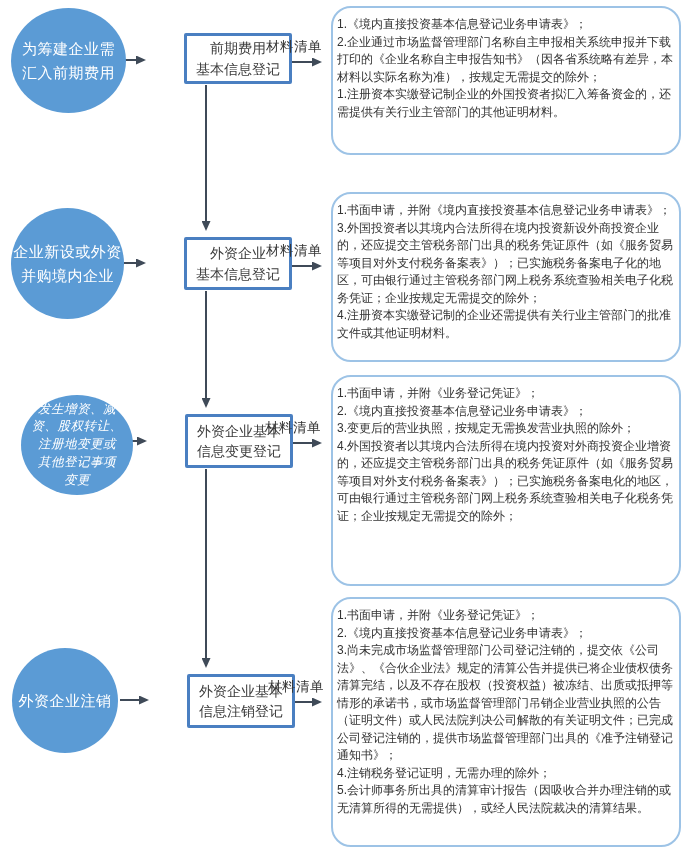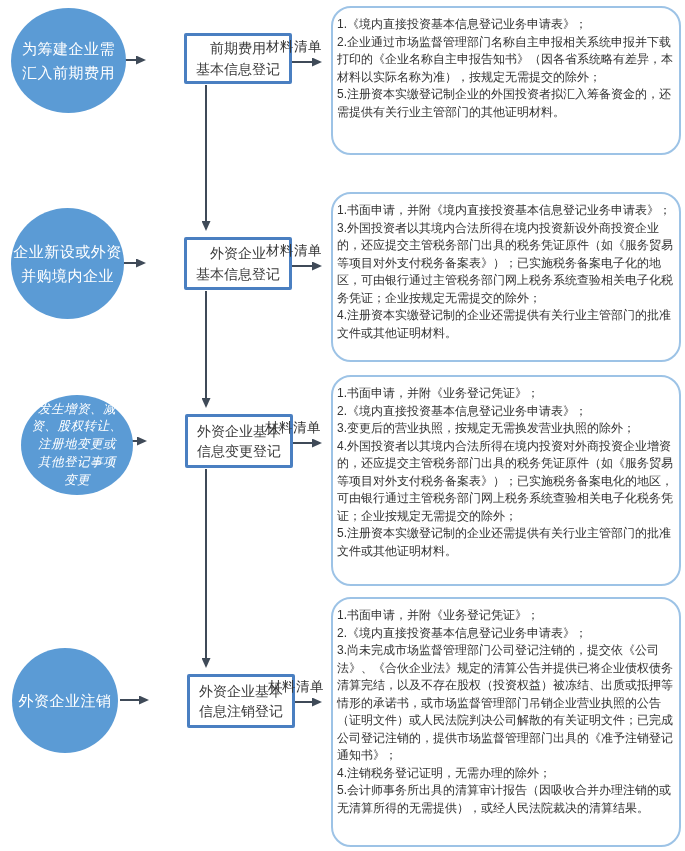--- a/index.html
+++ b/index.html
@@ -60,21 +60,21 @@
   </svg>
 
   <div class="circle" style="left:11px;top:8px;width:115px;height:105px;">为筹建企业需
 汇入前期费用</div>
   <div class="stepbox" style="left:152px;top:33px;width:108px;height:51px;">前期费用
 基本信息登记</div>
   <div class="arrow-label" style="left:264px;top:38px;">材料清单</div>
   <div class="panel" style="top:6px;min-height:149px;">
       <div class="mat-item">1.《境内直接投资基本信息登记业务申请表》；</div>
       <div class="mat-item">2.企业通过市场监督管理部门名称自主申报相关系统申报并下载打印的《企业名称自主申报告知书》（因各省系统略有差异，本材料以实际名称为准），按规定无需提交的除外；</div>
-      <div class="mat-item">5.注册资本实缴登记制企业的外国投资者拟汇入筹备资金的，还需提供有关行业主管部门的其他证明材料。</div>
+      <div class="mat-item">1.注册资本实缴登记制企业的外国投资者拟汇入筹备资金的，还需提供有关行业主管部门的其他证明材料。</div>
     </div>
 
   <div class="circle" style="left:11px;top:208px;width:113px;height:111px;">企业新设或外资
 并购境内企业</div>
   <div class="stepbox" style="left:152px;top:237px;width:108px;height:53px;">外资企业
 基本信息登记</div>
   <div class="arrow-label" style="left:264px;top:242px;">材料清单</div>
   <div class="panel" style="top:192px;min-height:170px;">
       <div class="mat-item">1.书面申请，并附《境内直接投资基本信息登记业务申请表》；</div>
       <div class="mat-item">3.外国投资者以其境内合法所得在境内投资新设外商投资企业的，还应提交主管税务部门出具的税务凭证原件（如《服务贸易等项目对外支付税务备案表》）；已实施税务备案电子化的地区，可由银行通过主管税务部门网上税务系统查验相关电子化税务凭证；企业按规定无需提交的除外；</div>
@@ -87,21 +87,20 @@
 其他登记事项
 变更</div>
   <div class="stepbox" style="left:153px;top:414px;width:108px;height:54px;">外资企业基本
 信息变更登记</div>
   <div class="arrow-label" style="left:263px;top:419px;">材料清单</div>
   <div class="panel" style="top:375px;min-height:211px;">
       <div class="mat-item">1.书面申请，并附《业务登记凭证》；</div>
       <div class="mat-item">2.《境内直接投资基本信息登记业务申请表》；</div>
       <div class="mat-item">3.变更后的营业执照，按规定无需换发营业执照的除外；</div>
       <div class="mat-item">4.外国投资者以其境内合法所得在境内投资对外商投资企业增资的，还应提交主管税务部门出具的税务凭证原件（如《服务贸易等项目对外支付税务备案表》）；已实施税务备案电化的地区，可由银行通过主管税务部门网上税务系统查验相关电子化税务凭证；企业按规定无需提交的除外；</div>
-      <div class="mat-item">5.注册资本实缴登记制的企业还需提供有关行业主管部门的批准文件或其他证明材料。</div>
     </div>
 
   <div class="circle" style="left:12px;top:648px;width:106px;height:105px;">外资企业注销</div>
   <div class="stepbox" style="left:155px;top:674px;width:108px;height:54px;">外资企业基本
 信息注销登记</div>
   <div class="arrow-label" style="left:266px;top:678px;">材料清单</div>
   <div class="panel" style="top:597px;min-height:250px;">
       <div class="mat-item">1.书面申请，并附《业务登记凭证》；</div>
       <div class="mat-item">2.《境内直接投资基本信息登记业务申请表》；</div>
       <div class="mat-item">3.尚未完成市场监督管理部门公司登记注销的，提交依《公司法》、《合伙企业法》规定的清算公告并提供已将企业债权债务清算完结，以及不存在股权（投资权益）被冻结、出质或抵押等情形的承诺书，或市场监督管理部门吊销企业营业执照的公告（证明文件）或人民法院判决公司解散的有关证明文件；已完成公司登记注销的，提供市场监督管理部门出具的《准予注销登记通知书》；</div>

